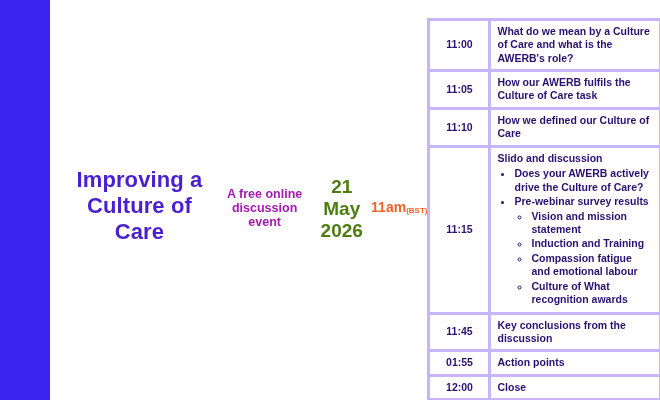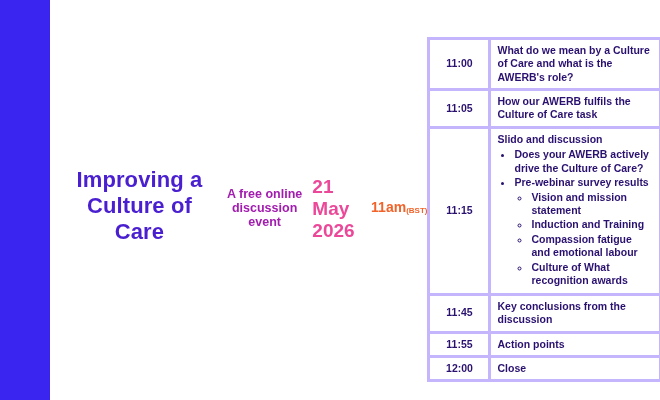--- a/index.html
+++ b/index.html
@@ -41,23 +41,24 @@
     letter-spacing: 0.1px;
   }
   .subtitle {
     color: #a21caf;
     font-size: 12.5px;
     font-weight: bold;
     text-align: center;
     margin-top: 8px;
   }
   .date {
-    color: #ec4899;
+    color: #4d7c0f;
     font-size: 19px;
     font-weight: bold;
+    text-align: center;
     margin-top: 9px;
   }
   .time {
     color: #f2632a;
     font-size: 14px;
     font-weight: bold;
     margin-top: 5px;
   }
   .time .tz {
     font-size: 8px;
@@ -126,20 +127,24 @@
       <tbody>
         <tr>
           <td class="time-cell">11:00</td>
           <td class="desc-cell">What do we mean by a Culture of Care and what is the AWERB's role?</td>
         </tr>
         <tr>
           <td class="time-cell">11:05</td>
           <td class="desc-cell">How our AWERB fulfils the Culture of Care task</td>
         </tr>
         <tr>
+          <td class="time-cell">11:10</td>
+          <td class="desc-cell">How we defined our Culture of Care</td>
+        </tr>
+        <tr>
           <td class="time-cell">11:15</td>
           <td class="desc-cell">
             <span class="slido-head">Slido and discussion</span>
             <ul class="lvl1">
               <li>Does your AWERB actively drive the Culture of Care?</li>
               <li>
                 <span>Pre-webinar survey results</span>
                 <ul class="lvl2">
                   <li>Vision and mission statement</li>
                   <li>Induction and Training</li>
@@ -148,21 +153,21 @@
                 </ul>
               </li>
             </ul>
           </td>
         </tr>
         <tr>
           <td class="time-cell">11:45</td>
           <td class="desc-cell">Key conclusions from the discussion</td>
         </tr>
         <tr>
-          <td class="time-cell">11:55</td>
+          <td class="time-cell">01:55</td>
           <td class="desc-cell">Action points</td>
         </tr>
         <tr>
           <td class="time-cell">12:00</td>
           <td class="desc-cell">Close</td>
         </tr>
       </tbody>
     </table>
 
   </div>

